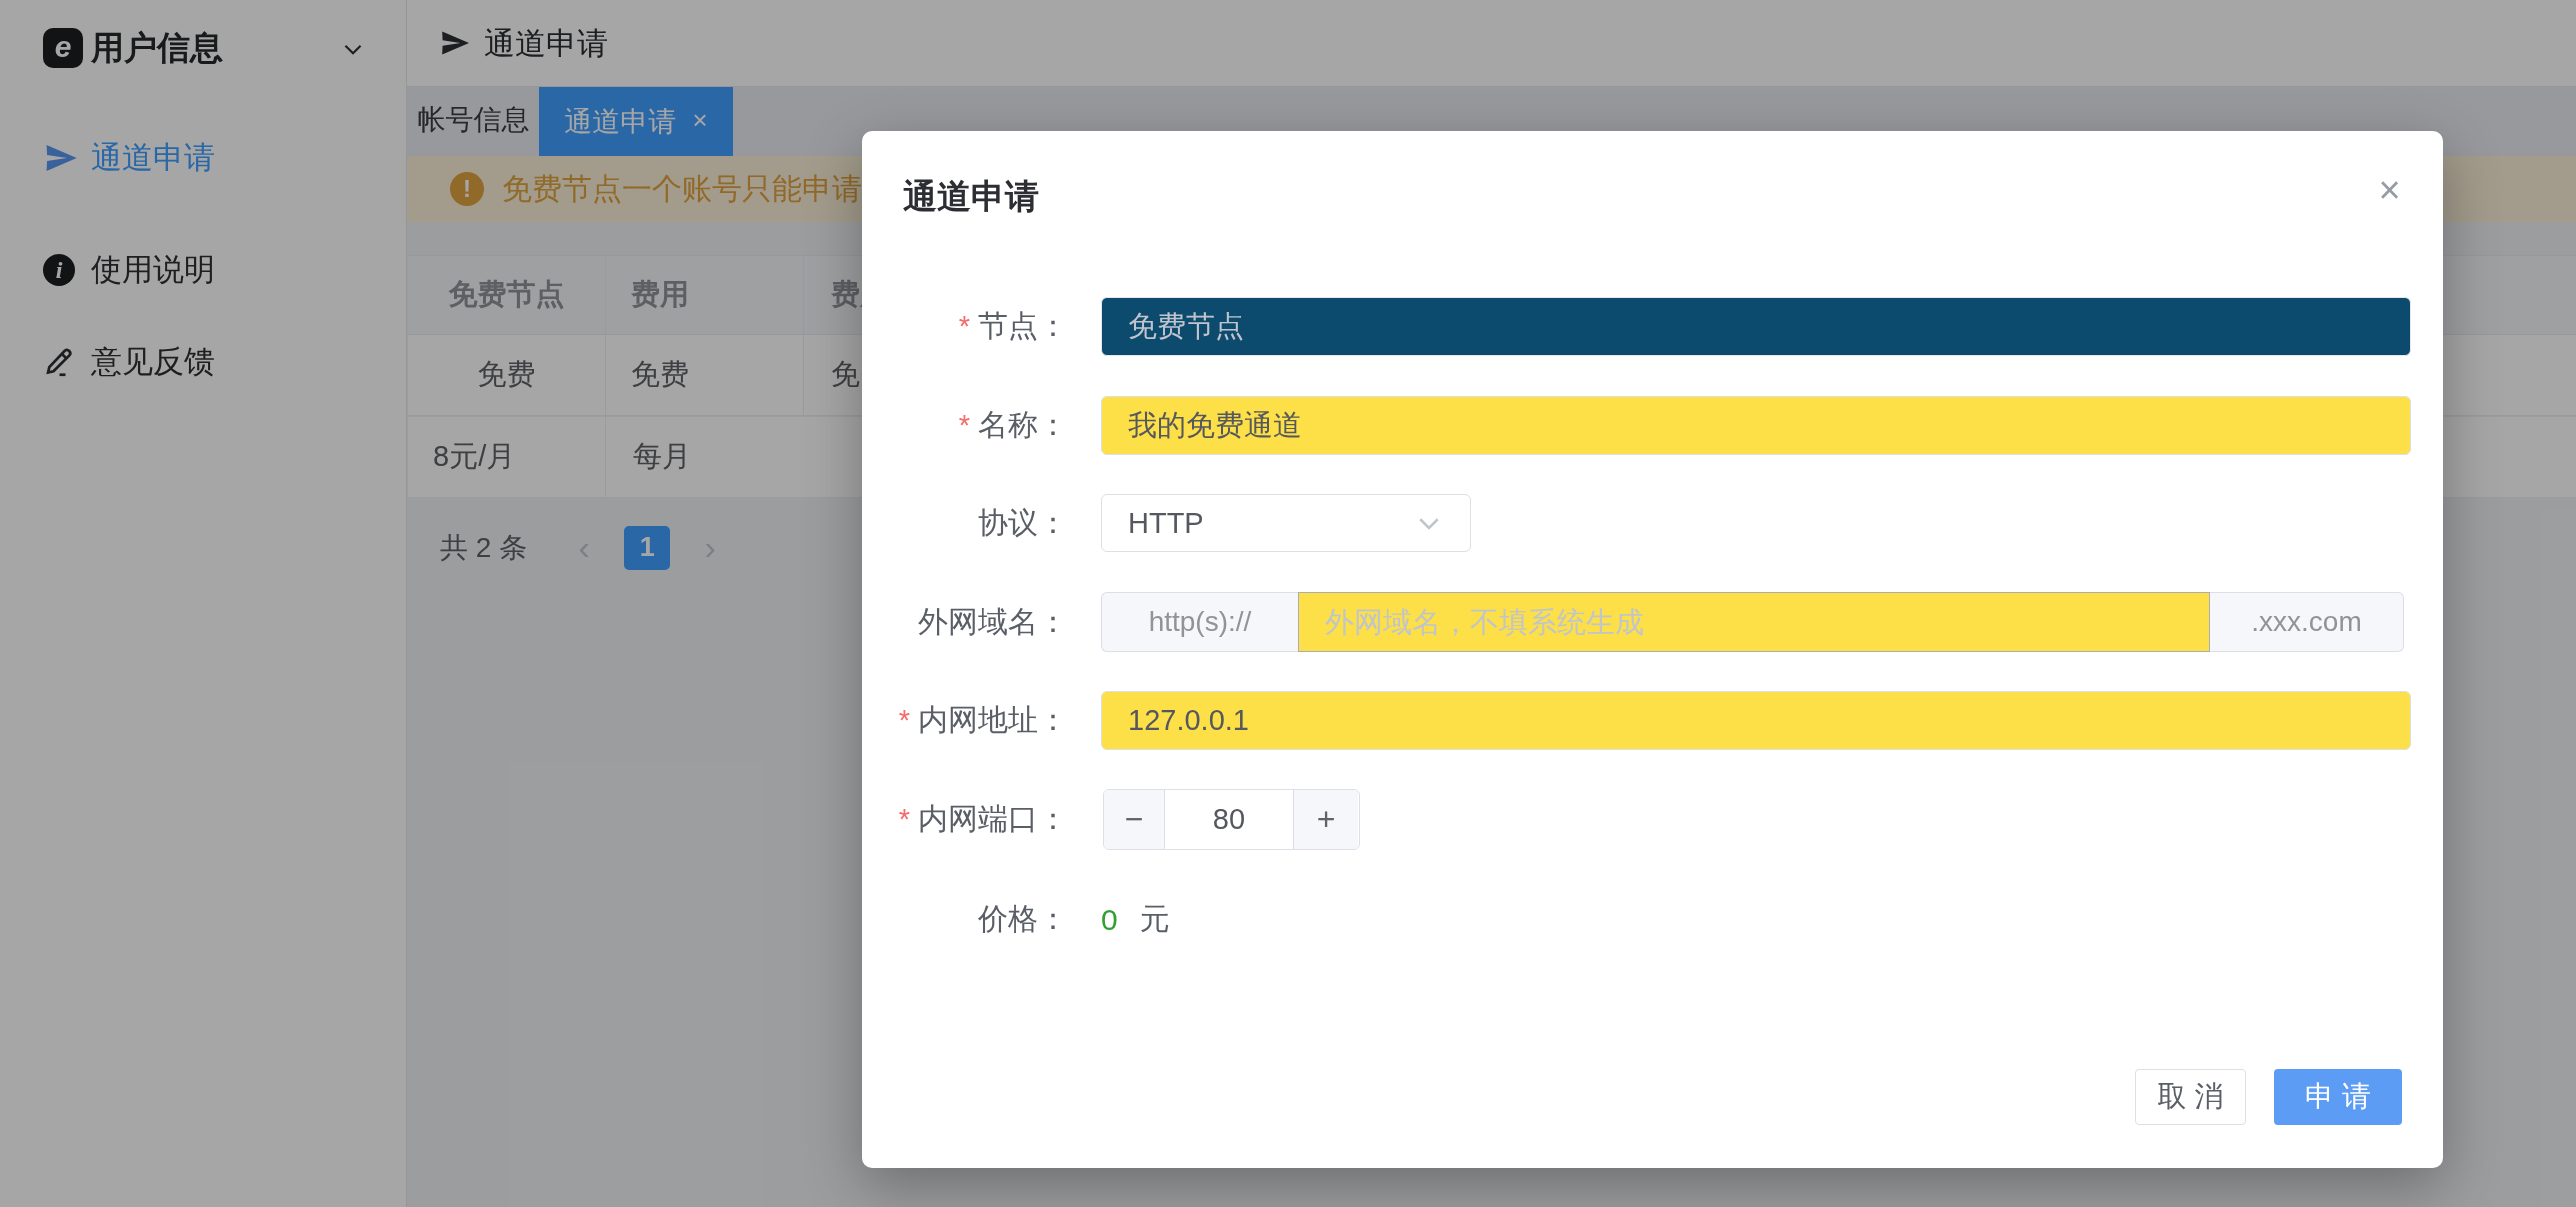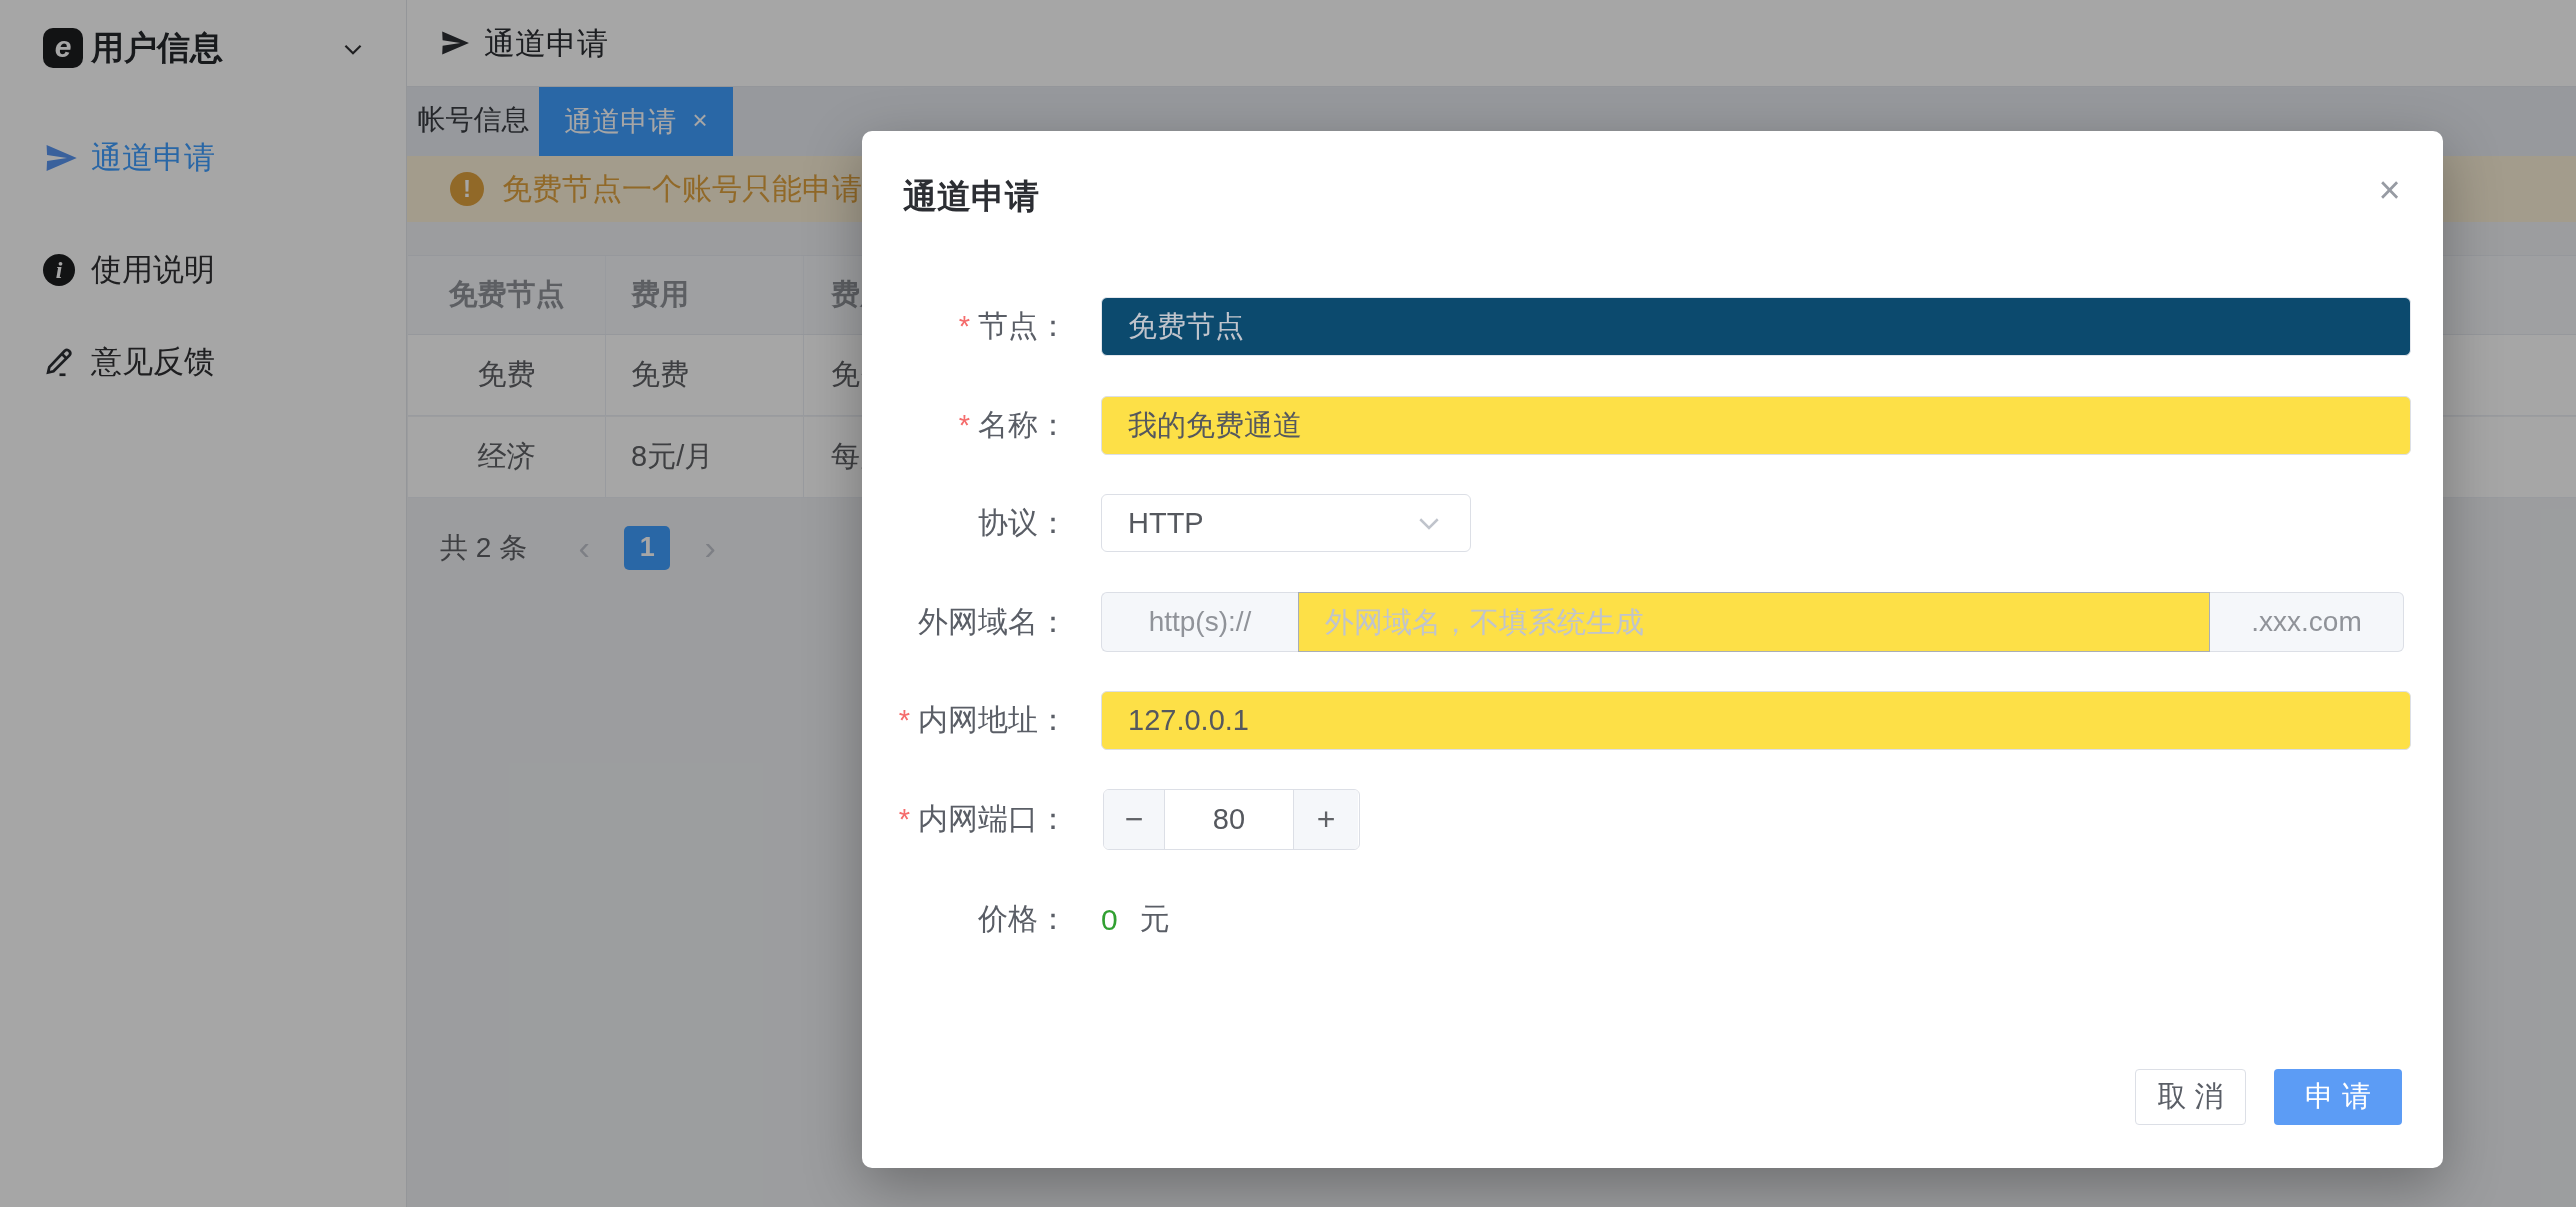--- a/index.html
+++ b/index.html
@@ -184,21 +184,20 @@
       <div class="td c1">免费节点</div>
       <div class="td c2">费用</div>
       <div class="td c3">费用</div>
     </div>
     <div class="trow tr1">
       <div class="td c1">免费</div>
       <div class="td c2 txt-green">免费</div>
       <div class="td c3">免费</div>
     </div>
     <div class="trow tr2">
-      <div class="td c1">经济</div>
       <div class="td c2 txt-red">8元/月</div>
       <div class="td c3">每月</div>
     </div>
   </div>
 
   <div class="pagination">
     <span class="pg-total">共 2 条</span>
     <span class="pg-btn">‹</span>
     <span class="pg-btn cur">1</span>
     <span class="pg-btn">›</span>

